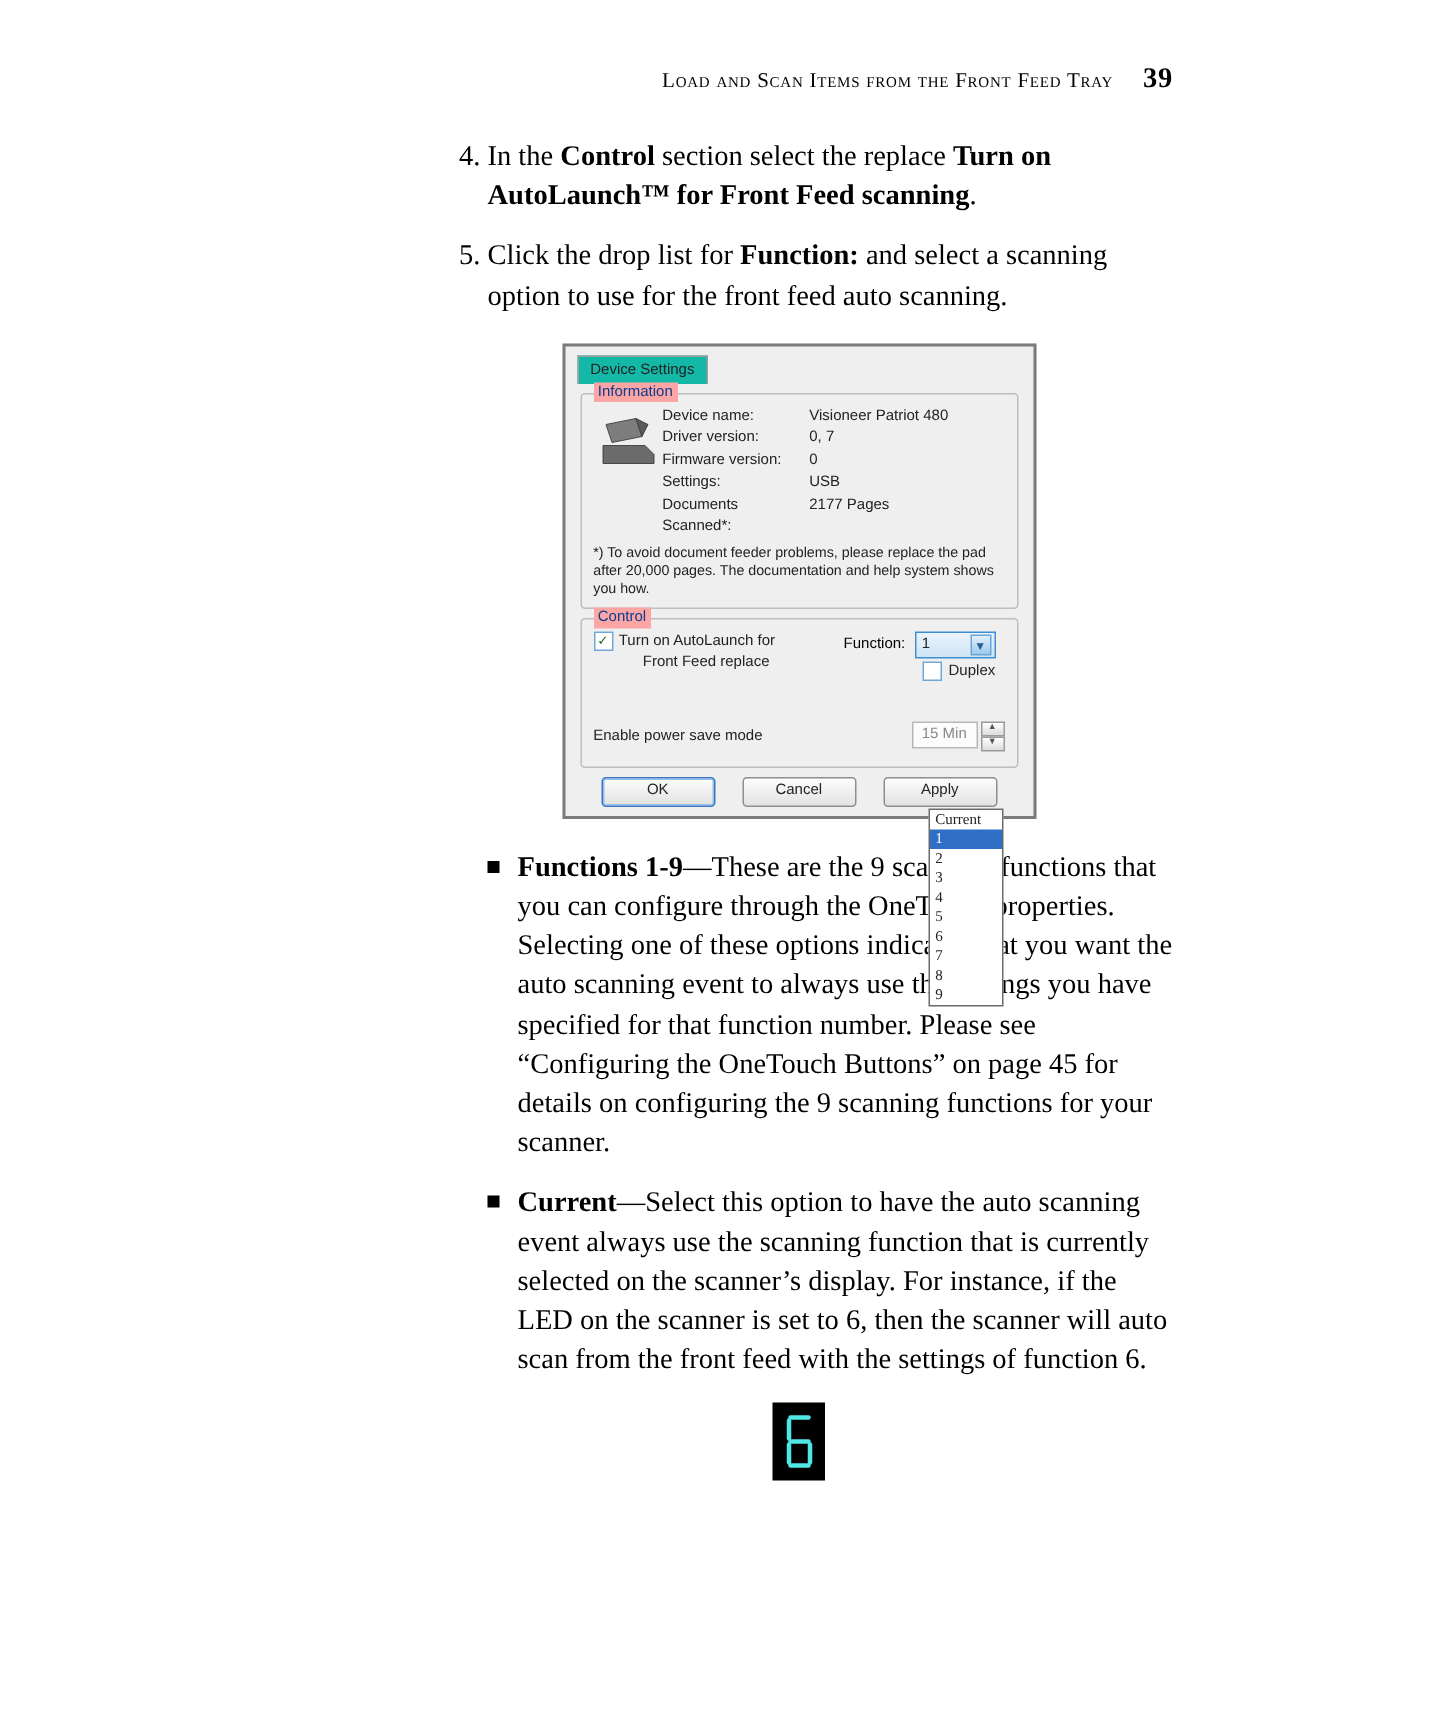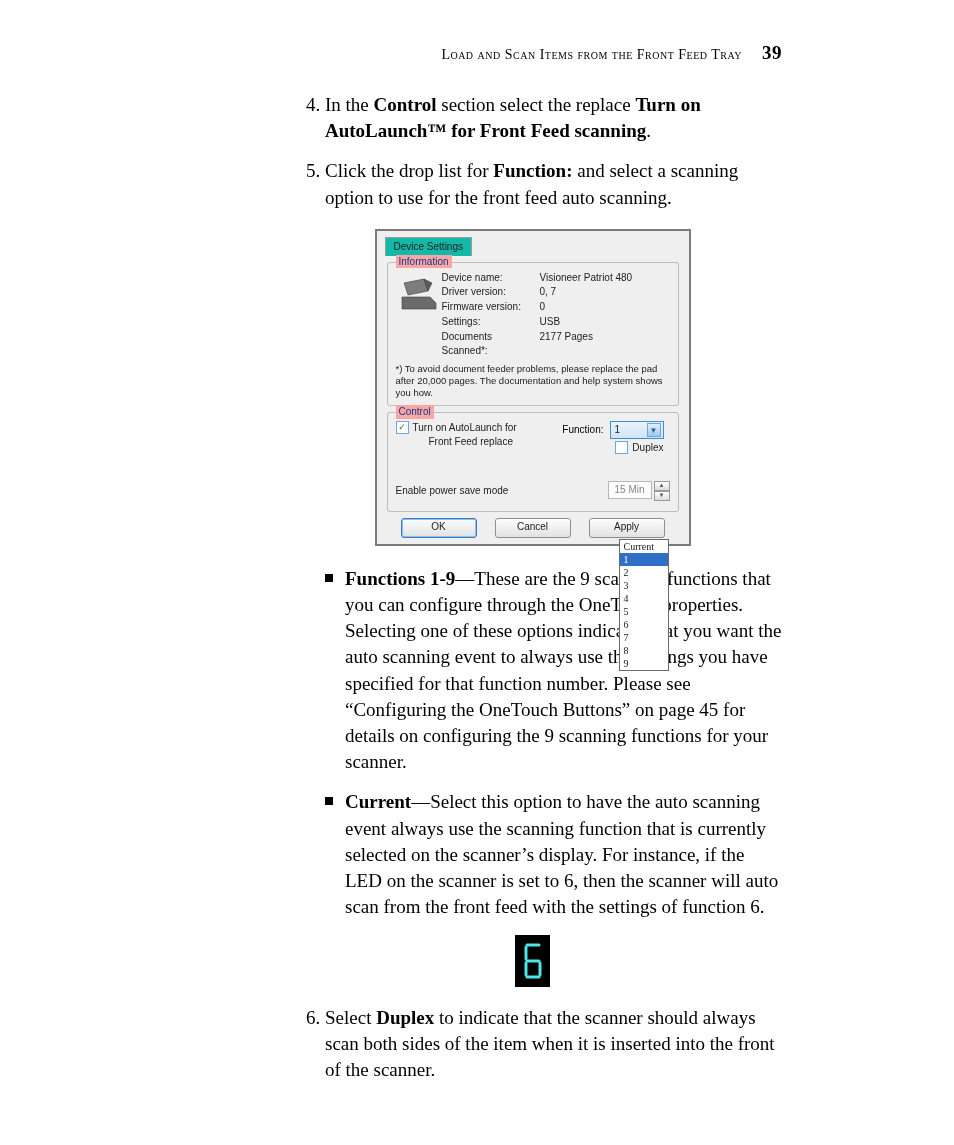--- a/index.html
+++ b/index.html
@@ -166,19 +166,14 @@
         <path d="M5 4 L17 4"></path>
             <path d="M4 6 L4 18"></path>
             <path d="M5 20 L17 20"></path>
             <path d="M4 22 L4 34"></path>
             <path d="M18 22 L18 34"></path>
             <path d="M5 36 L17 36"></path>
       </g>
         </svg>
     </div>
 
-    <ol class="steps" start="6">
-      <li>
-        <span>Select </span><b>Duplex</b><span> to indicate that the scanner should always scan both sides of the item when it is inserted into the front of the scanner.</span>
-      </li>
-    </ol>
   </div>
 </div>
 
 </body></html>

